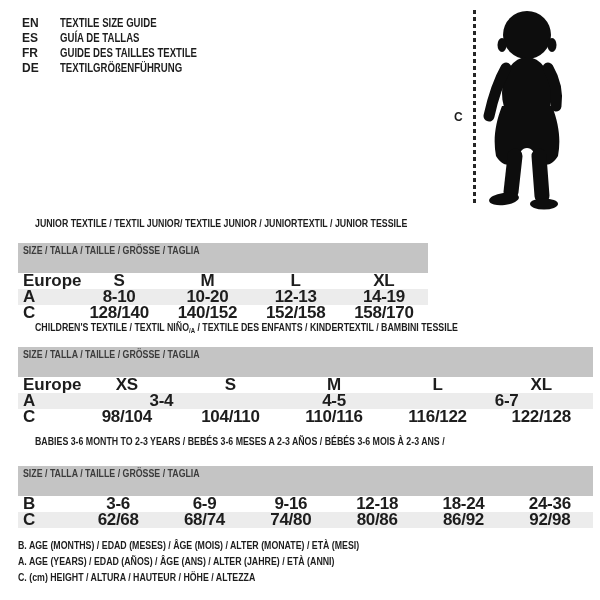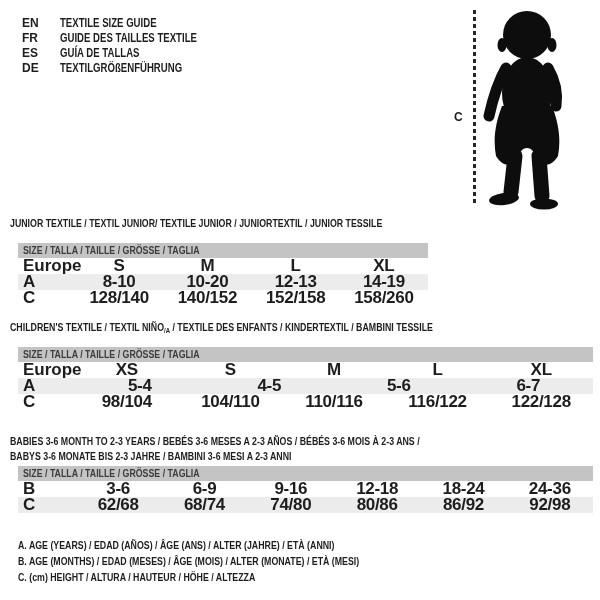--- a/index.html
+++ b/index.html
@@ -15,56 +15,56 @@
   .lang-code{width:38px;flex:none;}
   .lang-title{flex:1;}
 
   
   .dash-line{position:absolute;left:473px;top:10px;width:3px;height:194px;
     background:repeating-linear-gradient(to bottom,#252525 0 4px,transparent 4px 7px);}
   .c-label{position:absolute;left:454px;top:110px;font-size:12px;line-height:14px;}
   .baby-svg{position:absolute;left:482px;top:8px;}
 
   
-  .tbl-title{position:absolute;left:10px;margin:0;font-size:11px;line-height:12px;font-weight:bold;}
+  .tbl-title{position:absolute;left:35px;margin:0;font-size:11px;line-height:12px;font-weight:bold;}
   #t1-title{top:217px;}
   #t2-title{top:321px;}
   #t3-title{top:426px;line-height:15px;margin-top:8px;}
   .subsc{font-size:7.5px;vertical-align:-2px;}
   .size-table{position:absolute;left:18px;}
   #t1{top:243px;width:410px;}
   #t2{top:347px;width:575px;}
   #t3{top:466px;width:575px;}
-  .bar{height:15px;line-height:15px;background:#c4c4c4;padding-left:5px;font-size:11px;color:#3c3c3c;}
+  .bar{height:30px;line-height:15px;background:#c4c4c4;padding-left:5px;font-size:11px;color:#3c3c3c;}
   .trow{display:flex;height:16px;line-height:16px;font-size:17px;}
   .trow.alt{background:#ececec;}
   .lbl{width:57px;padding-left:5px;box-sizing:border-box;flex:none;text-align:left;}
   .cell{flex:1;text-align:center;letter-spacing:-0.3px;}
 
   
   .footnotes{position:absolute;left:18px;top:537px;}
   .foot-line{height:16px;line-height:16px;font-size:11px;}
 </style>
 </head>
 <body>
 
 <div>
 
   <section class="lang-list">
     <div class="lang-row">
       <span class="lang-code">EN</span>
       <span class="lang-title"><span class="cond">TEXTILE SIZE GUIDE</span></span>
     </div>
     <div class="lang-row">
+      <span class="lang-code">ES</span>
+      <span class="lang-title"><span class="cond">GUÍA DE TALLAS</span></span>
+    </div>
+    <div class="lang-row">
       <span class="lang-code">FR</span>
       <span class="lang-title"><span class="cond">GUIDE DES TAILLES TEXTILE</span></span>
-    </div>
-    <div class="lang-row">
-      <span class="lang-code">ES</span>
-      <span class="lang-title"><span class="cond">GUÍA DE TALLAS</span></span>
     </div>
     <div class="lang-row">
       <span class="lang-code">DE</span>
       <span class="lang-title"><span class="cond">TEXTILGRÖßENFÜHRUNG</span></span>
     </div>
   </section>
 
   <div class="dash-line"></div>
   <div class="c-label">C</div>
   <svg class="baby-svg" width="90" height="202" viewBox="0 0 90 202" aria-hidden="true">
@@ -98,57 +98,55 @@
       <span class="cell">8-10</span>
       <span class="cell">10-20</span>
       <span class="cell">12-13</span>
       <span class="cell">14-19</span>
     </div>
     <div class="trow">
       <span class="lbl">C</span>
       <span class="cell">128/140</span>
       <span class="cell">140/152</span>
       <span class="cell">152/158</span>
-      <span class="cell">158/260</span>
+      <span class="cell">158/170</span>
     </div>
   </div>
 
   <h2 class="tbl-title" id="t2-title">
     <span class="cond"><span>CHILDREN'S TEXTILE / TEXTIL NIÑO</span><span class="subsc">/A</span><span> / TEXTILE DES ENFANTS / KINDERTEXTIL / BAMBINI TESSILE</span></span>
   </h2>
   <div class="size-table" id="t2">
     <div class="bar"><span class="cond">SIZE / TALLA / TAILLE / GRÖSSE / TAGLIA</span></div>
     <div class="trow">
       <span class="lbl">Europe</span>
       <span class="cell">XS</span>
       <span class="cell">S</span>
       <span class="cell">M</span>
       <span class="cell">L</span>
       <span class="cell">XL</span>
     </div>
     <div class="trow alt">
       <span class="lbl">A</span>
-      <span class="cell">5-4</span>
+      <span class="cell">3-4</span>
       <span class="cell">4-5</span>
-      <span class="cell">5-6</span>
       <span class="cell">6-7</span>
     </div>
     <div class="trow">
       <span class="lbl">C</span>
       <span class="cell">98/104</span>
       <span class="cell">104/110</span>
       <span class="cell">110/116</span>
       <span class="cell">116/122</span>
       <span class="cell">122/128</span>
     </div>
   </div>
 
   <h2 class="tbl-title" id="t3-title">
     <div><span class="cond">BABIES 3-6 MONTH TO 2-3 YEARS / BEBÉS 3-6 MESES A 2-3 AÑOS / BÉBÉS 3-6 MOIS À 2-3 ANS /</span></div>
-    <div><span class="cond">BABYS 3-6 MONATE BIS 2-3 JAHRE / BAMBINI 3-6 MESI A 2-3 ANNI</span></div>
   </h2>
   <div class="size-table" id="t3">
     <div class="bar"><span class="cond">SIZE / TALLA / TAILLE / GRÖSSE / TAGLIA</span></div>
     <div class="trow">
       <span class="lbl">B</span>
       <span class="cell">3-6</span>
       <span class="cell">6-9</span>
       <span class="cell">9-16</span>
       <span class="cell">12-18</span>
       <span class="cell">18-24</span>
@@ -159,18 +157,18 @@
       <span class="cell">62/68</span>
       <span class="cell">68/74</span>
       <span class="cell">74/80</span>
       <span class="cell">80/86</span>
       <span class="cell">86/92</span>
       <span class="cell">92/98</span>
     </div>
   </div>
 
   <div class="footnotes">
+    <div class="foot-line"><span class="cond">B. AGE (MONTHS) / EDAD (MESES) / ÂGE (MOIS) / ALTER (MONATE) / ETÀ (MESI)</span></div>
     <div class="foot-line"><span class="cond">A. AGE (YEARS) / EDAD (AÑOS) / ÂGE (ANS) / ALTER (JAHRE) / ETÀ (ANNI)</span></div>
-    <div class="foot-line"><span class="cond">B. AGE (MONTHS) / EDAD (MESES) / ÂGE (MOIS) / ALTER (MONATE) / ETÀ (MESI)</span></div>
     <div class="foot-line"><span class="cond">C. (cm) HEIGHT / ALTURA / HAUTEUR / HÖHE / ALTEZZA</span></div>
   </div>
 
 </div>
 
 </body></html>

